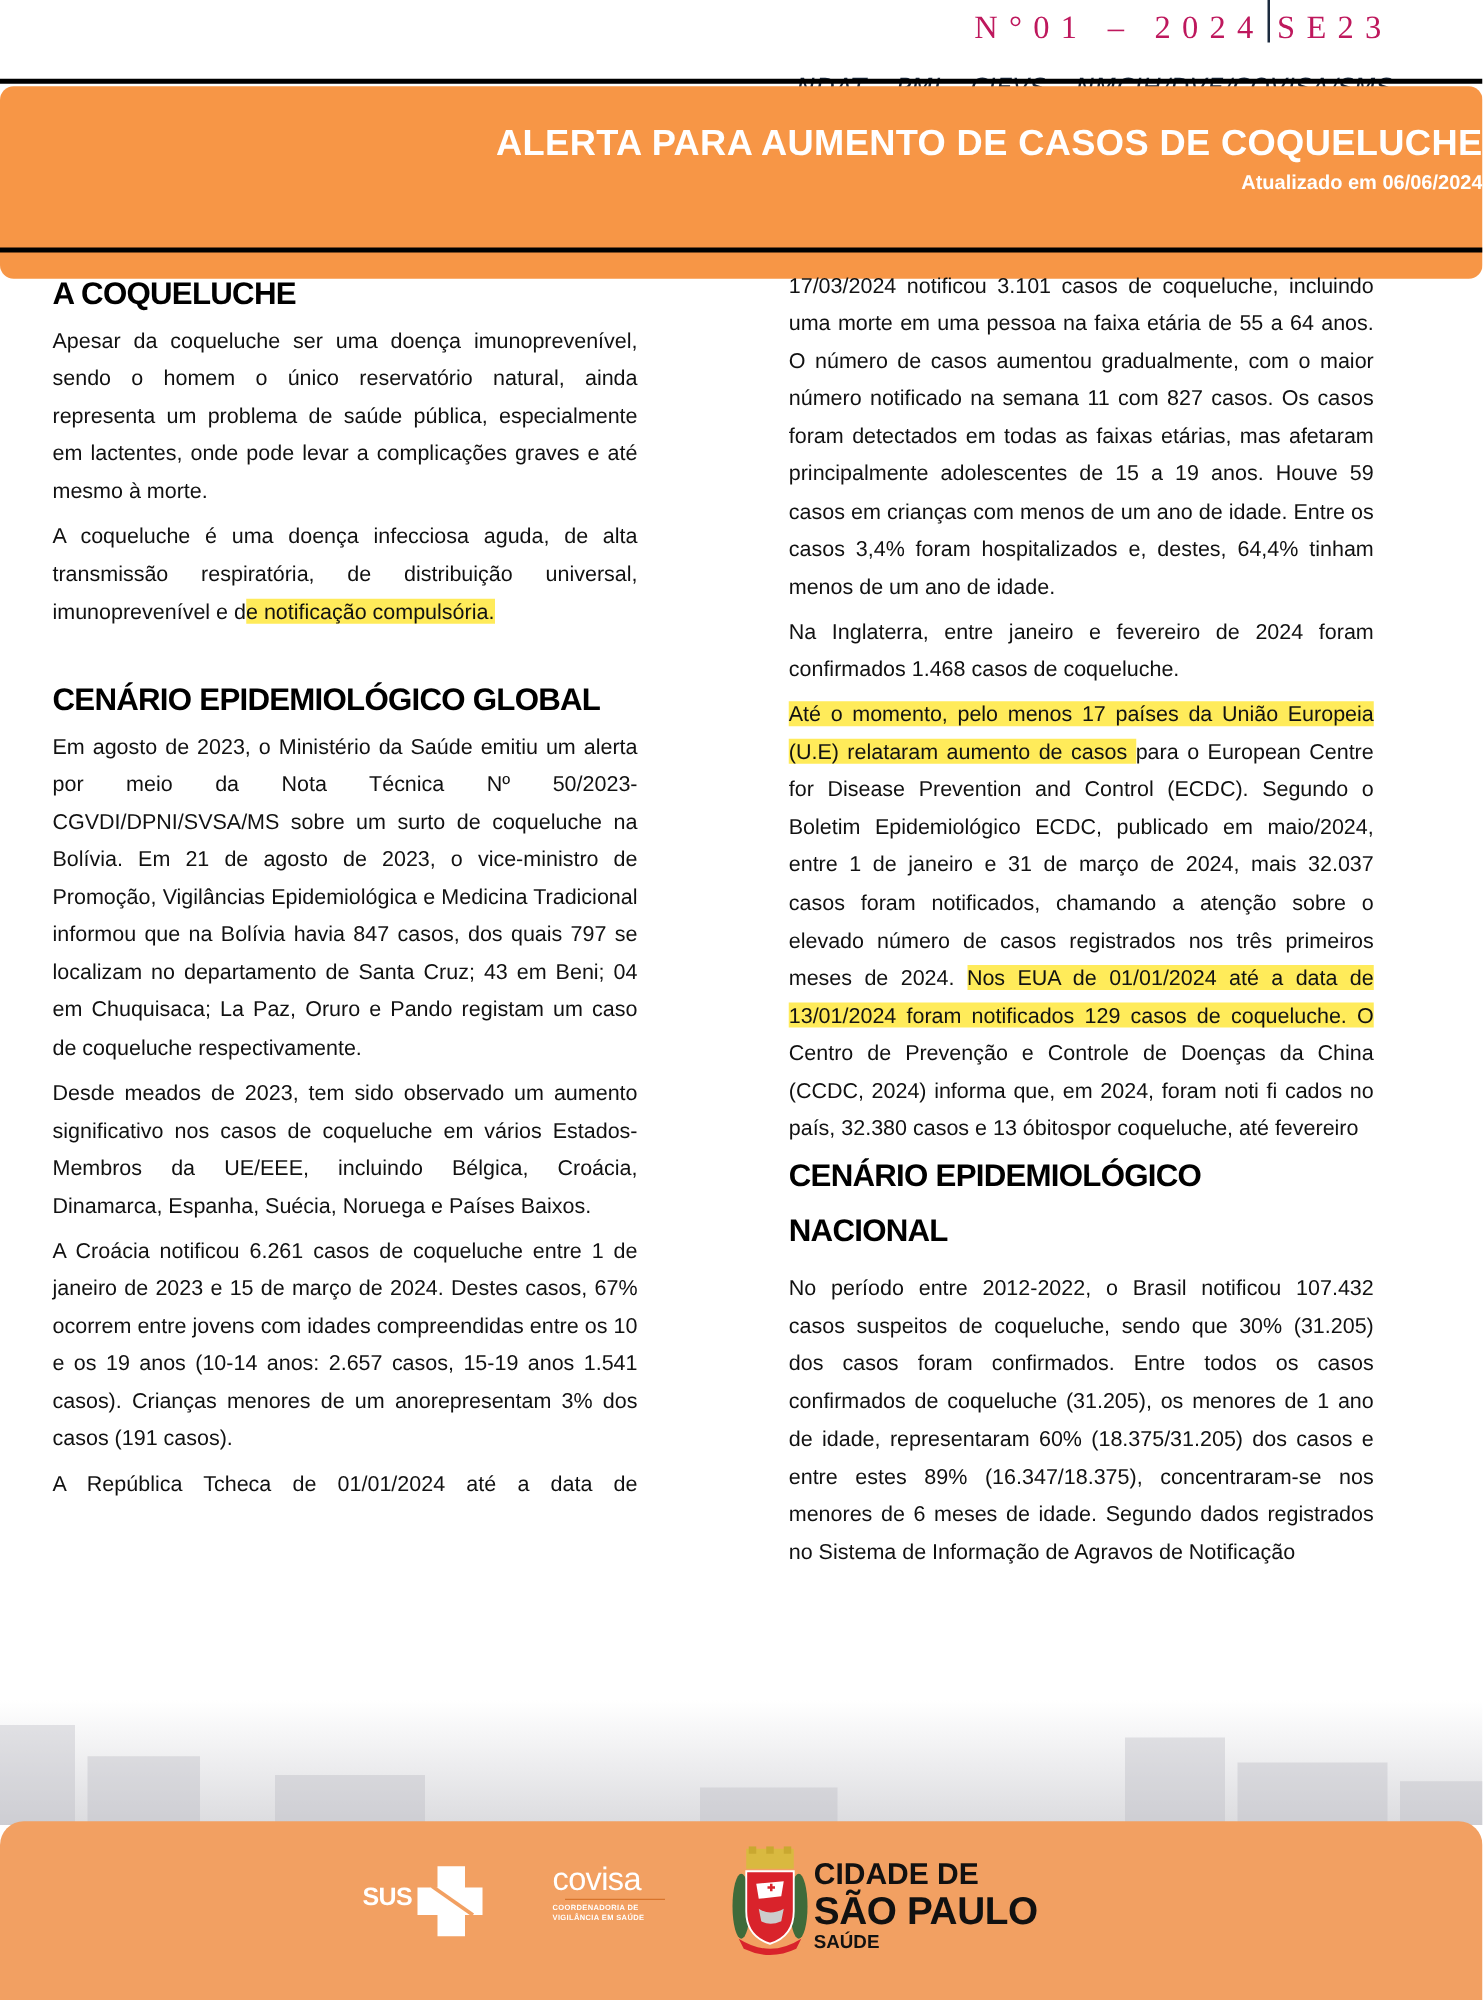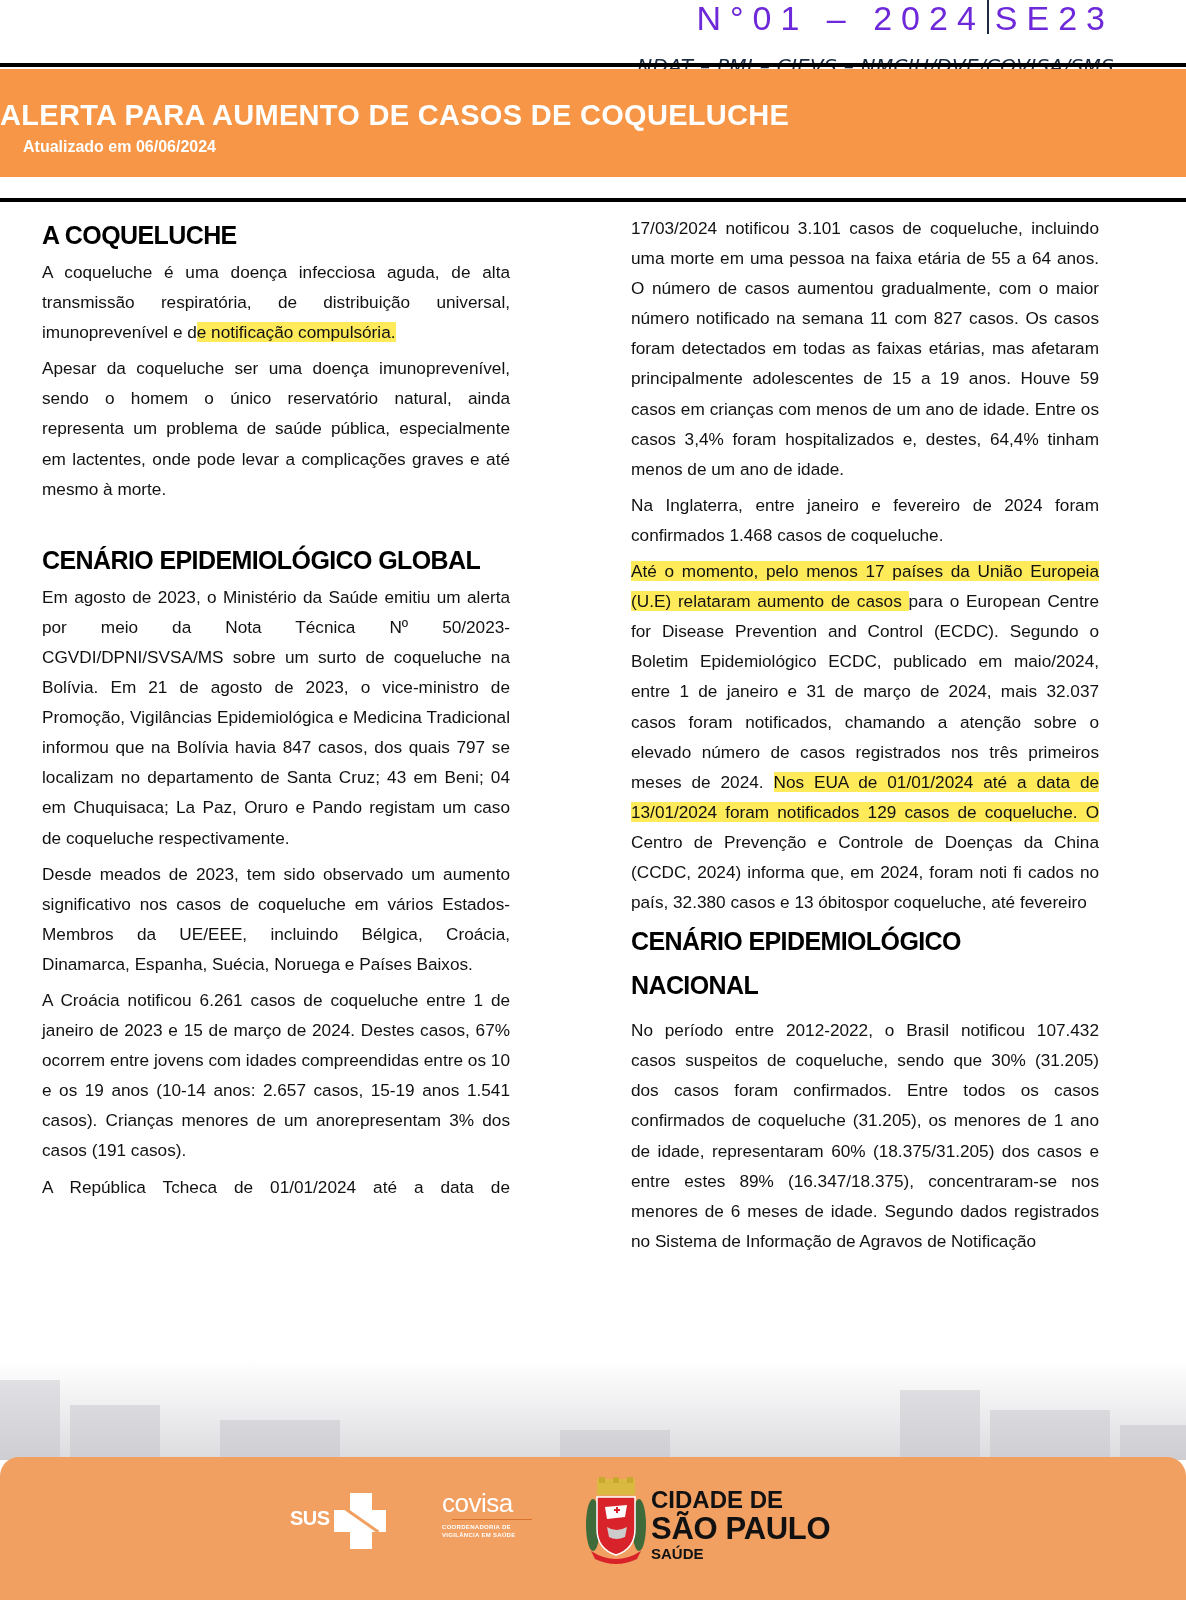--- a/index.html
+++ b/index.html
@@ -1,28 +1,28 @@
 <!DOCTYPE html>
 <html><head>
 <meta charset="utf-8">
 <style>
   * { box-sizing: border-box; margin: 0; padding: 0; }
   html, body { width: 1186px; height: 1600px; background: #ffffff; overflow: hidden; }
   body { position: relative; font-family: "Liberation Sans", "DejaVu Sans", sans-serif; color: #111; }
 
   .top-header { position: absolute; top: 0; right: 72px; text-align: right; }
-  .issue-number { font-family: Liberation Sans, sans-serif; font-size: 34px; color: #6d28d9; letter-spacing: 9px; line-height: 36px; font-weight: 400; }
+  .issue-number { font-family: Liberation Serif, serif; font-size: 26px; color: #be185d; letter-spacing: 9px; line-height: 36px; font-weight: 400; }
   .issue-number .sep { display: inline-block; width: 2px; height: 34px; background: #1b2a3e; vertical-align: -4px; margin: 0 6px 0 2px; }
   .org-line { font-family: "DejaVu Sans", sans-serif; font-size: 20px; color: #1b2a3e; line-height: 20px; margin-top: 20px; letter-spacing: 0.3px; font-style: italic; }
 
   .rule { position: absolute; left: 0; width: 1186px; background: #000; }
   .rule.top { top: 63px; height: 4px; }
   .rule.bottom { top: 198px; height: 4px; }
 
-  .banner { position: absolute; top: 69px; left: 0; width: 1186px; height: 108px; background: #f79646; text-align: left; }
+  .banner { position: absolute; top: 69px; left: 0; width: 1186px; height: 154px; background: #f79646; text-align: right; border-radius: 11px; }
   .banner-title { font-family: "Liberation Sans", sans-serif; font-weight: 700; color: #fff; font-size: 29px; margin-top: 30px; letter-spacing: 0.3px; }
   .banner-sub { font-family: "Liberation Sans", sans-serif; font-weight: 700; color: #fff; font-size: 16px; margin-top: 6px; padding-left: 23px; }
 
   .col { position: absolute; top: 213px; width: 468px; }
   .col.left { left: 42px; }
   .col.right { left: 631px; }
 
   h2.section { font-family: Liberation Sans, sans-serif; font-weight: 700; font-size: 25px; color: #000; letter-spacing: -0.6px; line-height: 44px; }
   p.body { font-family: "Liberation Sans", sans-serif; font-size: 17.2px; line-height: 30.1px; text-align: justify; color: #111; margin-bottom: 6px; }
   .hl { background: #ffeb5a; }
@@ -72,22 +72,22 @@
   <div class="bld" style="left:70px;width:90px;height:55px;"></div>
   <div class="bld" style="left:220px;width:120px;height:40px;"></div>
   <div class="bld" style="left:560px;width:110px;height:30px;"></div>
   <div class="bld" style="left:900px;width:80px;height:70px;"></div>
   <div class="bld" style="left:990px;width:120px;height:50px;"></div>
   <div class="bld" style="left:1120px;width:66px;height:35px;"></div>
 </div>
 
 <div class="col left">
   <h2 class="section">A COQUELUCHE</h2>
+  <p class="body">Apesar da coqueluche ser uma doença imunoprevenível, sendo o homem o único reservatório natural, ainda representa um problema de saúde pública, especialmente em lactentes, onde pode levar a complicações graves e até mesmo à morte.</p>
   <p class="body"><span>A coqueluche é uma doença infecciosa aguda, de alta transmissão respiratória, de distribuição universal, imunoprevenível e d</span><span class="hl">e notificação compulsória.</span></p>
-  <p class="body">Apesar da coqueluche ser uma doença imunoprevenível, sendo o homem o único reservatório natural, ainda representa um problema de saúde pública, especialmente em lactentes, onde pode levar a complicações graves e até mesmo à morte.</p>
 
   <h2 class="section" style="margin-top:34px;">CENÁRIO EPIDEMIOLÓGICO GLOBAL</h2>
   <p class="body">Em agosto de 2023, o Ministério da Saúde emitiu um alerta por meio da Nota Técnica Nº 50/2023-CGVDI/DPNI/SVSA/MS sobre um surto de coqueluche na Bolívia. Em 21 de agosto de 2023, o vice-ministro de Promoção, Vigilâncias Epidemiológica e Medicina Tradicional informou que na Bolívia havia 847 casos, dos quais 797 se localizam no departamento de Santa Cruz; 43 em Beni; 04 em Chuquisaca; La Paz, Oruro e Pando registam um caso de coqueluche respectivamente.</p>
   <p class="body">Desde meados de 2023, tem sido observado um aumento significativo nos casos de coqueluche em vários Estados-Membros da UE/EEE, incluindo Bélgica, Croácia, Dinamarca, Espanha, Suécia, Noruega e Países Baixos.</p>
   <p class="body">A Croácia notificou 6.261 casos de coqueluche entre 1 de janeiro de 2023 e 15 de março de 2024. Destes casos, 67% ocorrem entre jovens com idades compreendidas entre os 10 e os 19 anos (10-14 anos: 2.657 casos, 15-19 anos 1.541 casos). Crianças menores de um anorepresentam 3% dos casos (191 casos).</p>
   <p class="body" style="text-align-last:justify;">A República Tcheca de 01/01/2024 até a data de</p>
 </div>
 
 <div class="col right">
   <p class="body">17/03/2024 notificou 3.101 casos de coqueluche, incluindo uma morte em uma pessoa na faixa etária de 55 a 64 anos. O número de casos aumentou gradualmente, com o maior número notificado na semana 11 com 827 casos. Os casos foram detectados em todas as faixas etárias, mas afetaram principalmente adolescentes de 15 a 19 anos. Houve 59 casos em crianças com menos de um ano de idade. Entre os casos 3,4% foram hospitalizados e, destes, 64,4% tinham menos de um ano de idade.</p>

